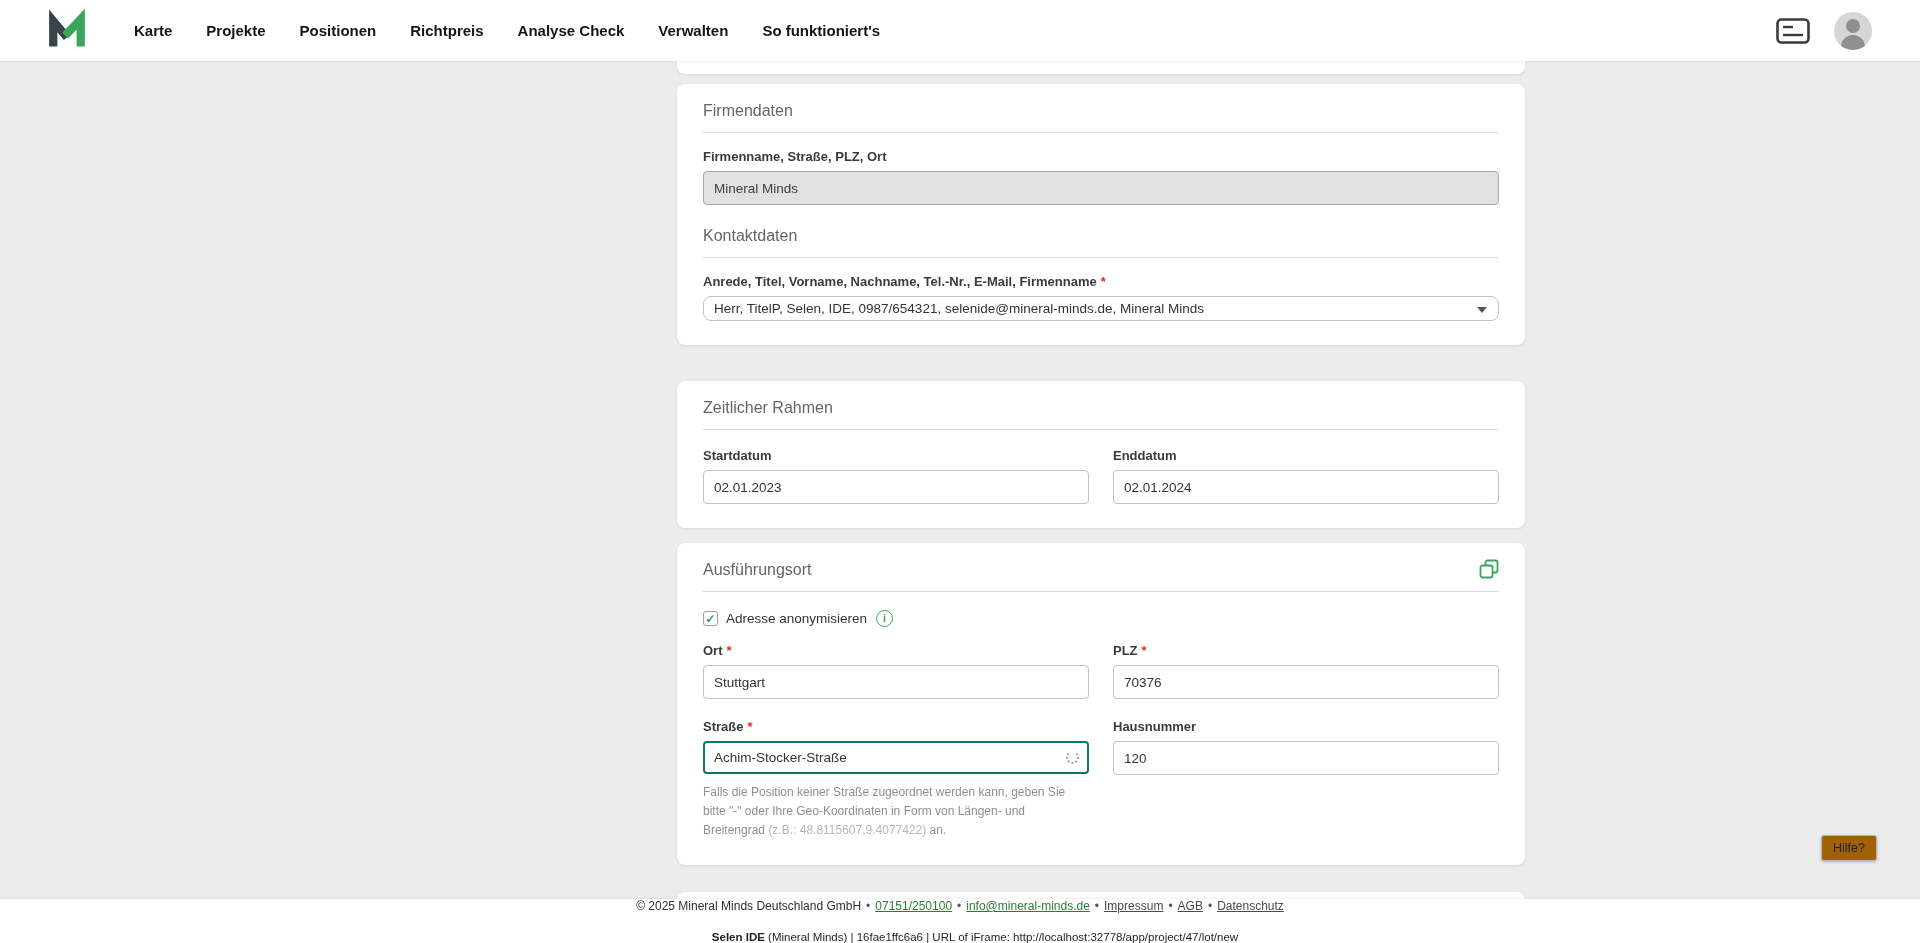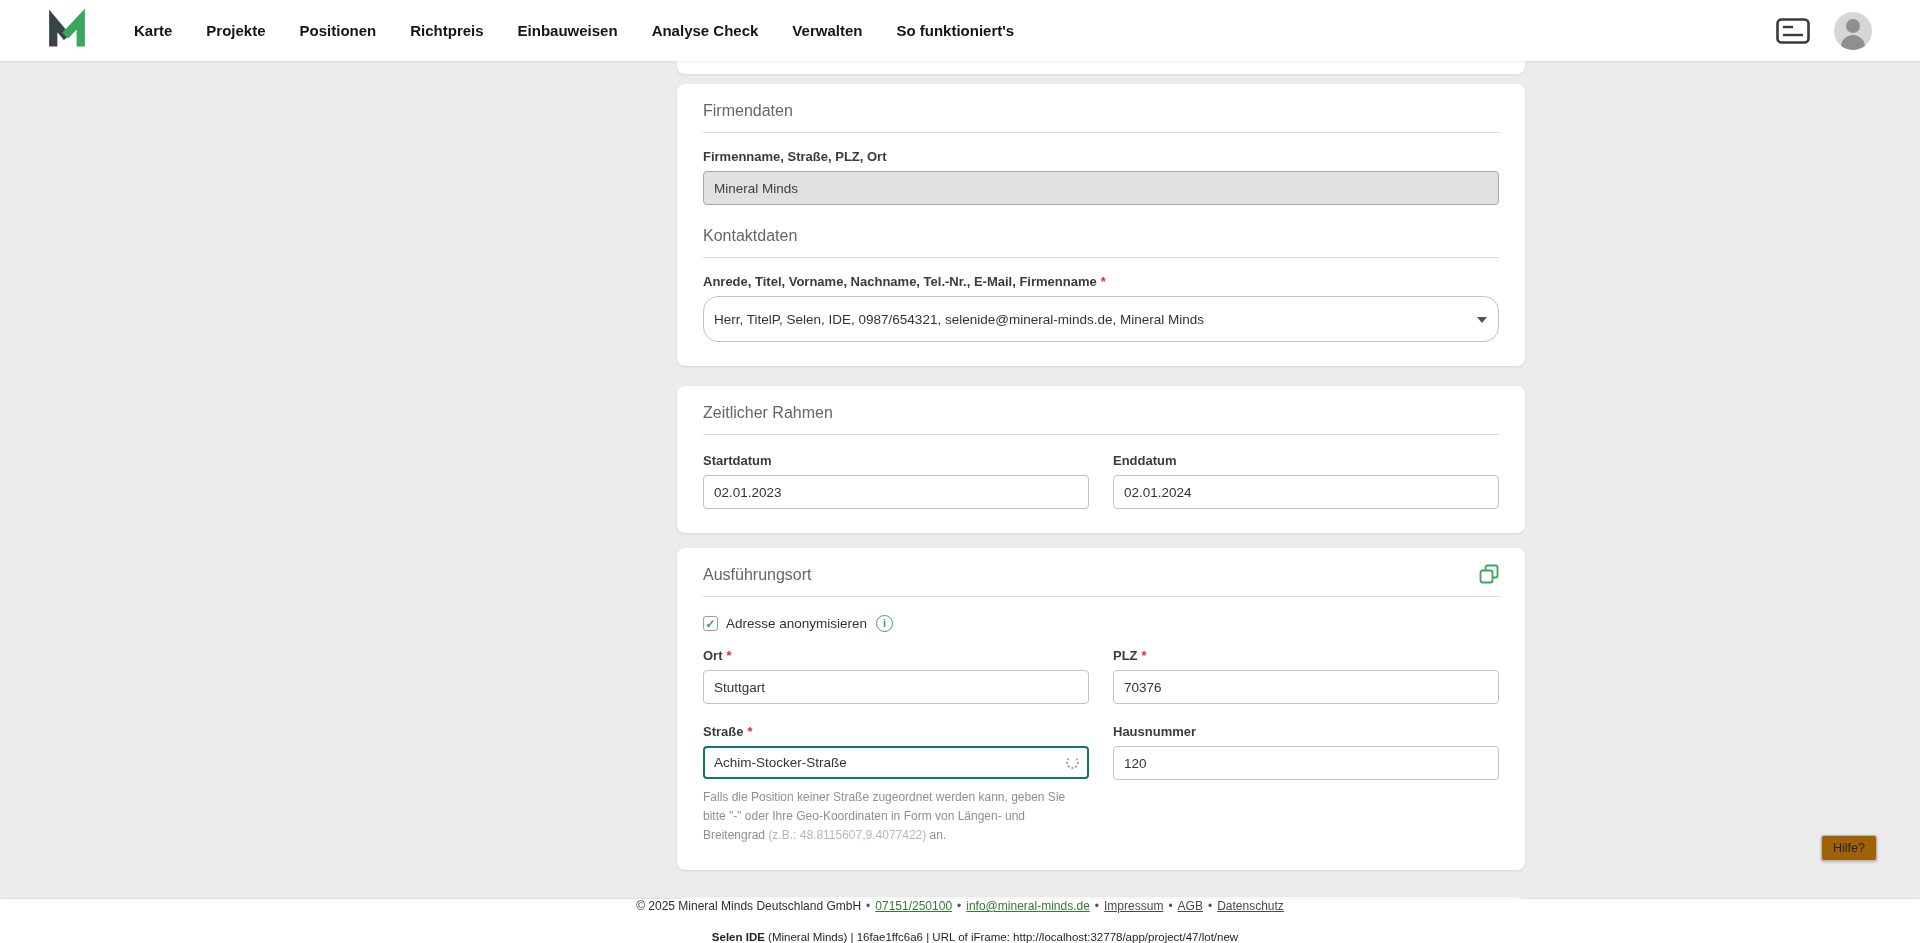--- a/index.html
+++ b/index.html
@@ -35,42 +35,42 @@
   .avatar .body { position: absolute; top: 23px; left: 50%; margin-left: -12px; width: 24px; height: 16px; border-radius: 12px 12px 0 0; background: #8f8f8f; }
 
   
   .content { position: absolute; top: 61px; left: 677px; width: 848px; }
   .card {
     background: #fff; border-radius: 8px; box-shadow: 0 1px 3px rgba(0,0,0,0.09);
     padding: 18px 26px 24px;
   }
   .sliver-top { height: 13px; border-radius: 0 0 8px 8px; padding: 0; margin-bottom: 10px; }
   .sliver-bottom { height: 18px; border-radius: 8px 8px 0 0; padding: 0; margin-top: 27px; }
-  .card-firmendaten { margin-bottom: 20px; }
+  .card-firmendaten { margin-bottom: 36px; }
   .card-zeitraum { margin-bottom: 15px; }
 
   .card-title { margin: 0; font-size: 16px; font-weight: 400; color: #666; }
   .rule { border-bottom: 1px solid #dcdcdc; margin-top: 12px; }
   .section-gap { margin-top: 22px; }
 
   .field-label { margin-top: 16px; font-size: 13px; font-weight: 700; color: #3b3b3b; }
   .req { color: #d93025; margin-left: 4px; font-weight: 700; }
 
   .text-input {
     display: block; width: 100%; height: 33px; margin-top: 7px;
     border: 1px solid #c2c2c2; border-radius: 4px; background: #fff;
     padding: 16px 10px; font-size: 13.5px; color: #333; font-family: inherit; outline: none;
   }
   .text-input:disabled, .text-input.disabled {
     background: #e1e1e1; border-color: #a9a9a9; color: #3f3f3f;
   }
   .text-input.focused { border: 2px solid #0f766e; padding: 0 9px; }
 
   .select {
-    height: 46px; margin-top: 7px; border: 1px solid #c2c2c2; border-radius: 15px;
+    height: 25px; margin-top: 7px; border: 1px solid #c2c2c2; border-radius: 8px;
     display: flex; align-items: center; padding: 0 30px 0 10px; position: relative;
     font-size: 13.5px; color: #333; background: #fff; cursor: pointer;
   }
   .select-value { overflow: hidden; white-space: nowrap; text-overflow: ellipsis; }
   .caret {
     position: absolute; right: 11px; top: 50%; margin-top: -2px;
     width: 0; height: 0; border-left: 5px solid transparent; border-right: 5px solid transparent;
     border-top: 6px solid #555;
   }
 
@@ -133,21 +133,20 @@
 <header class="header">
   <svg class="logo" viewBox="0 0 48 48">
     <path d="M9 41 V13 L24 31" fill="none" stroke="#39434a" stroke-width="9" stroke-linejoin="miter"></path>
     <path d="M22 29 L39 11 V41" fill="none" stroke="#3aa55d" stroke-width="9" stroke-linejoin="miter"></path>
   </svg>
   <nav class="nav">
     <div class="nav-item">Karte</div>
     <div class="nav-item">Projekte</div>
     <div class="nav-item">Positionen</div>
     <div class="nav-item">Richtpreis</div>
-    <div class="nav-item">Einbauweisen</div>
     <div class="nav-item">Analyse Check</div>
     <div class="nav-item">Verwalten</div>
     <div class="nav-item">So funktioniert's</div>
   </nav>
   <div class="header-right">
     <svg class="server-icon" width="34" height="26" viewBox="0 0 34 26">
       <rect x="1.5" y="1.5" width="31" height="23" rx="4" fill="none" stroke="#3a3a3a" stroke-width="2.6"></rect>
       <line x1="7" y1="9" x2="17" y2="9" stroke="#3a3a3a" stroke-width="2.4"></line>
       <line x1="7" y1="17" x2="27" y2="17" stroke="#3a3a3a" stroke-width="2.4"></line>
     </svg>

